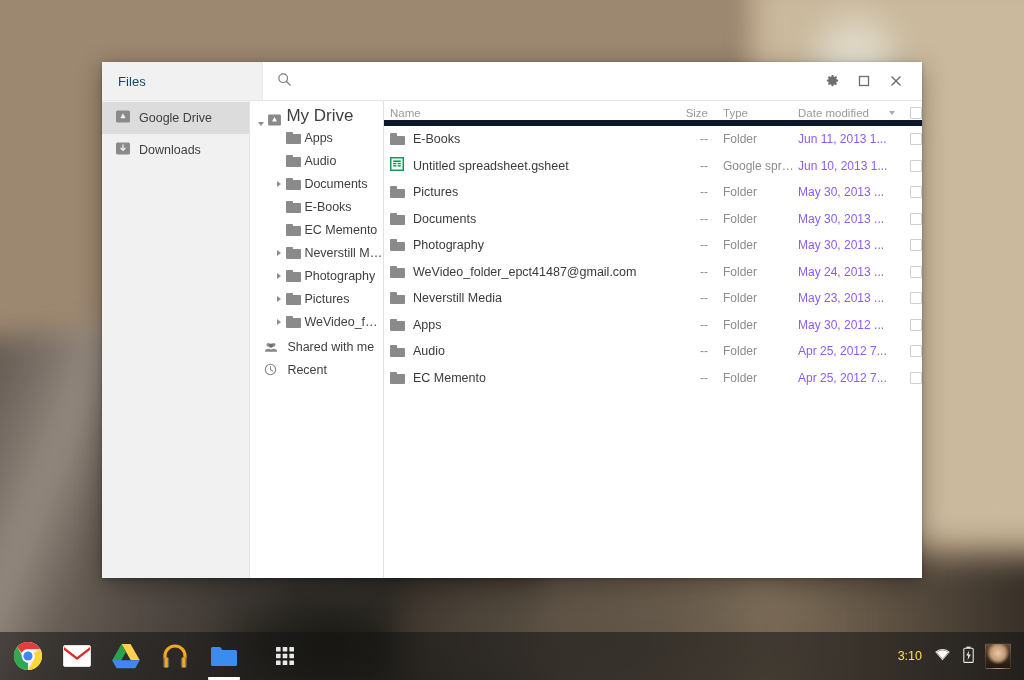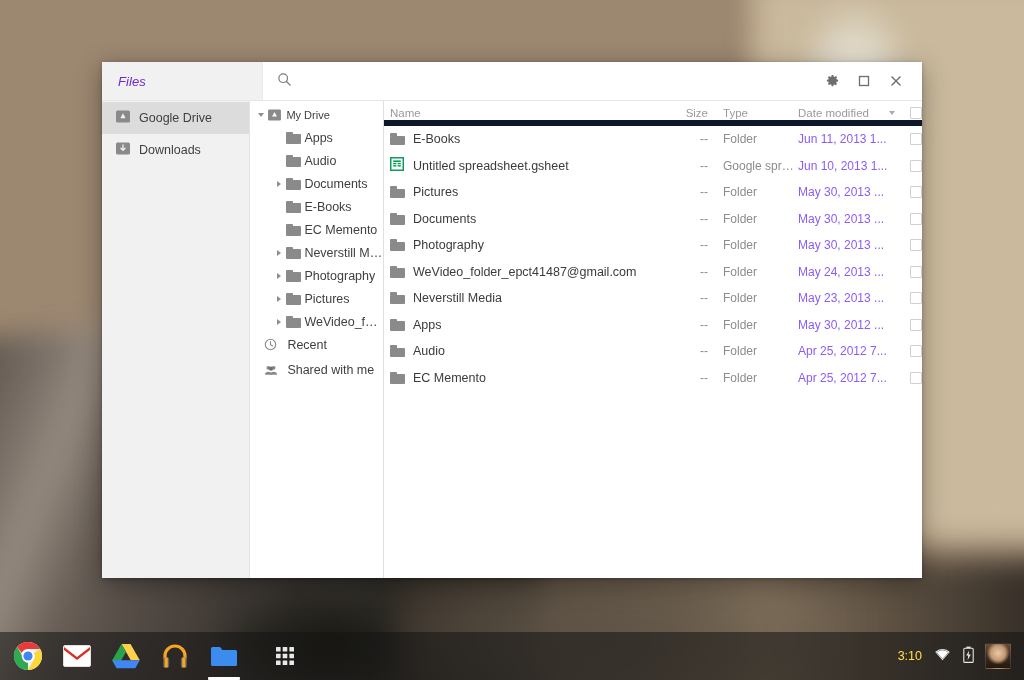--- a/index.html
+++ b/index.html
@@ -97,21 +97,21 @@
     border-bottom: 1px solid #e6e6e6;
   }
   #app-title-area {
     width: 161px;
     background: #f1f1f1;
     display: flex; align-items: center;
     padding-left: 16px;
     border-right: 1px solid #ebebeb;
   }
   #app-title {
-    font-size: 13px; color: #6d28d9; letter-spacing: .1px; font-style: italic;
+    font-size: 13px; color: #0c4a6e; letter-spacing: .1px;
   }
   #search-area {
     flex: 1;
     display: flex; align-items: center;
     padding-left: 14px;
   }
   #search-input {
     border: none; outline: none;
     font-size: 12.5px; color: #555;
     background: transparent;
@@ -158,21 +158,21 @@
     padding-top: 2px;
     overflow: hidden;
   }
   .tree-row {
     display: flex; align-items: center;
     height: 23px;
     font-size: 12.5px; color: #3f3f3f;
     cursor: pointer;
     white-space: nowrap;
   }
-  .tree-row.root { font-size: 11px; }
+  .tree-row.root { font-size: 17px; align-items: flex-end; }
   .tw-arrow {
     width: 14px; display: flex; align-items: center; justify-content: center;
     flex: 0 0 14px;
   }
   .tw-icon { width: 18px; flex: 0 0 18px; display: flex; align-items: center; }
   .tw-label { overflow: hidden; text-overflow: ellipsis; }
 
   
   #list-pane { flex: 1; background: #ffffff; position: relative; }
   #list-header {
@@ -437,41 +437,41 @@
         <div class="tree-row" style="padding-left:22px">
           <span class="tw-arrow">
               <i class="tri-right"></i>
             </span>
           <span class="tw-icon">
               <i class="folder-ico"></i>
             </span>
           <span class="tw-label">WeVideo_folder_e...</span>
         </div>
 
-        <div class="tree-row" style="padding-left:14px">
-          <span class="tw-icon">
-            <svg width="13" height="13" viewBox="0 0 14 14">
-              <circle cx="7" cy="7" r="5.6" fill="none" stroke="#8a8a8a" stroke-width="1.2"></circle>
-              <path d="M7 3.9 V7.2 L9.3 8.6" fill="none" stroke="#8a8a8a" stroke-width="1.2" stroke-linecap="round"></path>
-            </svg>
-          </span>
-          <span class="tw-label" style="margin-left:5px">Recent</span>
-        </div>
-
         <div class="tree-row" style="padding-left:14px; margin-top:2px">
           <span class="tw-icon">
             <svg width="14" height="12" viewBox="0 0 16 13">
               <circle cx="5" cy="4" r="2.2" fill="#8a8a8a"></circle>
               <circle cx="11" cy="4" r="2.2" fill="#8a8a8a"></circle>
               <circle cx="8" cy="5" r="2.4" fill="#6f6f6f"></circle>
               <path d="M1 12c0-2.2 1.8-3.6 4-3.6s4 1.4 4 3.6z" fill="#8a8a8a"></path>
               <path d="M7 12c0-2.2 1.8-3.6 4-3.6s4 1.4 4 3.6z" fill="#8a8a8a"></path>
             </svg>
           </span>
           <span class="tw-label" style="margin-left:5px">Shared with me</span>
+        </div>
+
+        <div class="tree-row" style="padding-left:14px">
+          <span class="tw-icon">
+            <svg width="13" height="13" viewBox="0 0 14 14">
+              <circle cx="7" cy="7" r="5.6" fill="none" stroke="#8a8a8a" stroke-width="1.2"></circle>
+              <path d="M7 3.9 V7.2 L9.3 8.6" fill="none" stroke="#8a8a8a" stroke-width="1.2" stroke-linecap="round"></path>
+            </svg>
+          </span>
+          <span class="tw-label" style="margin-left:5px">Recent</span>
         </div>
       </div>
 
       <div id="list-pane">
 
         <div id="list-header">
           <div class="col-name">Name</div>
           <div class="col-size">Size</div>
           <div class="col-type">Type</div>
           <div class="col-date">

